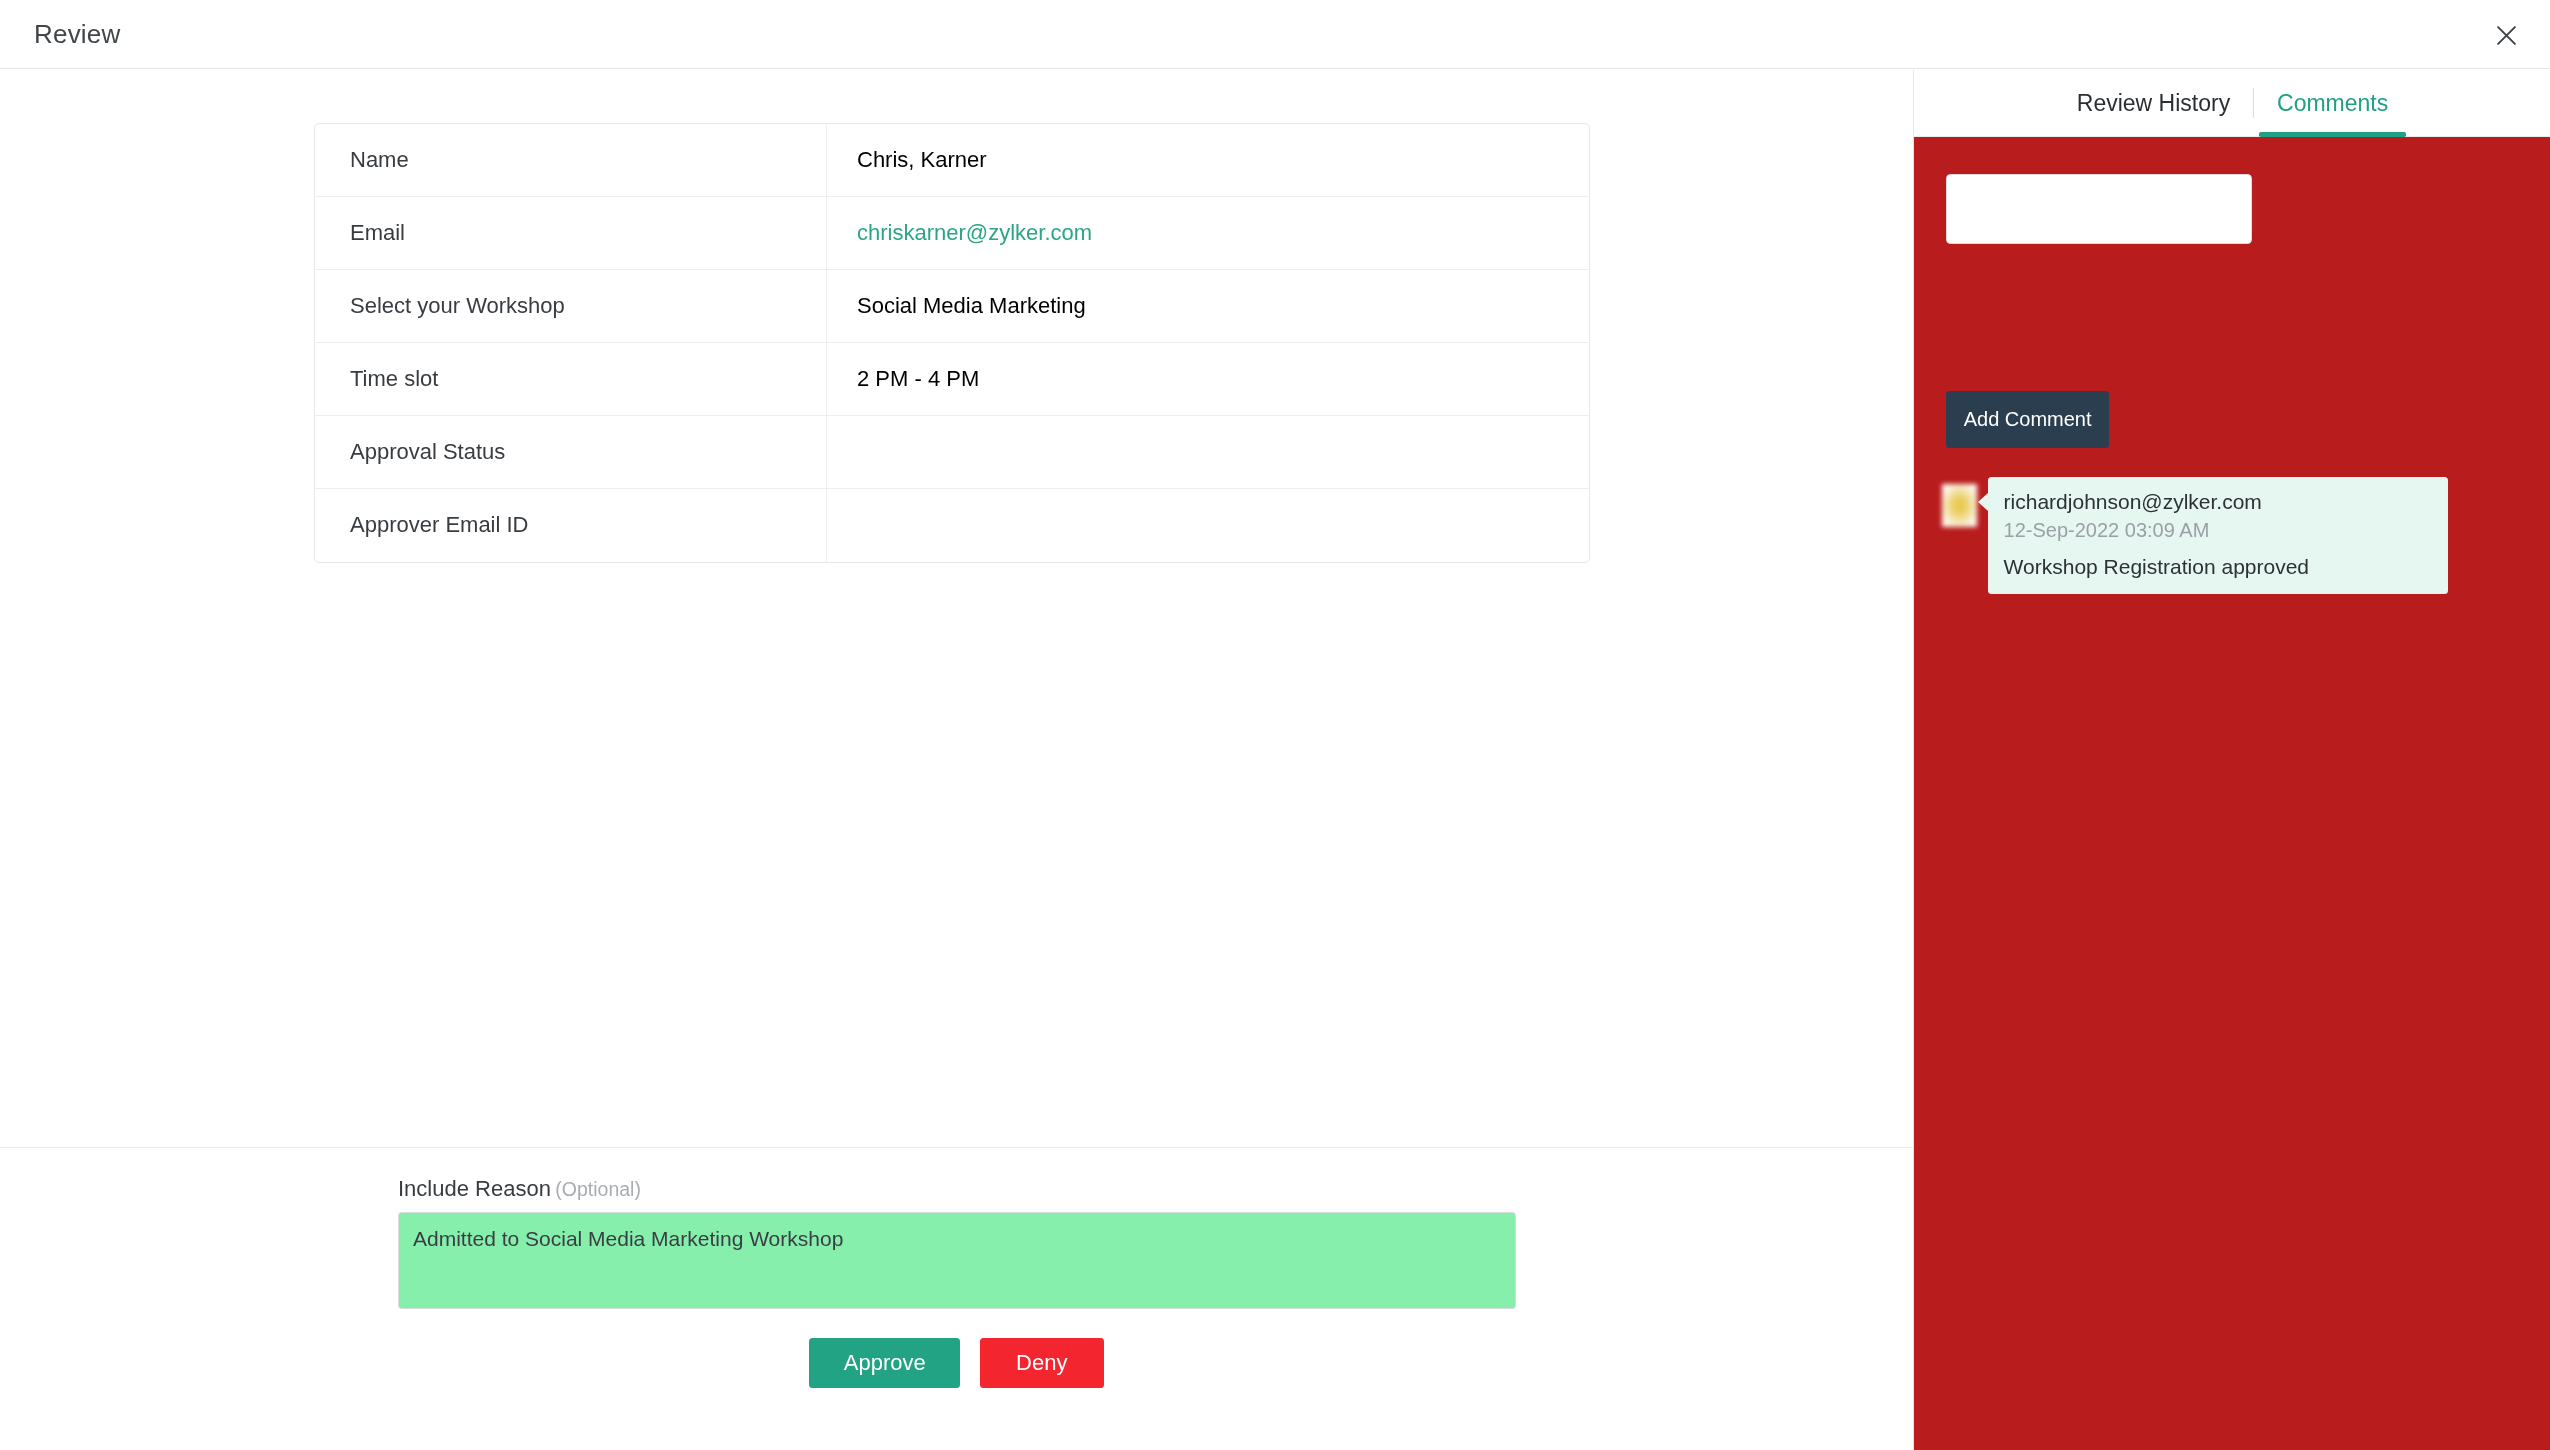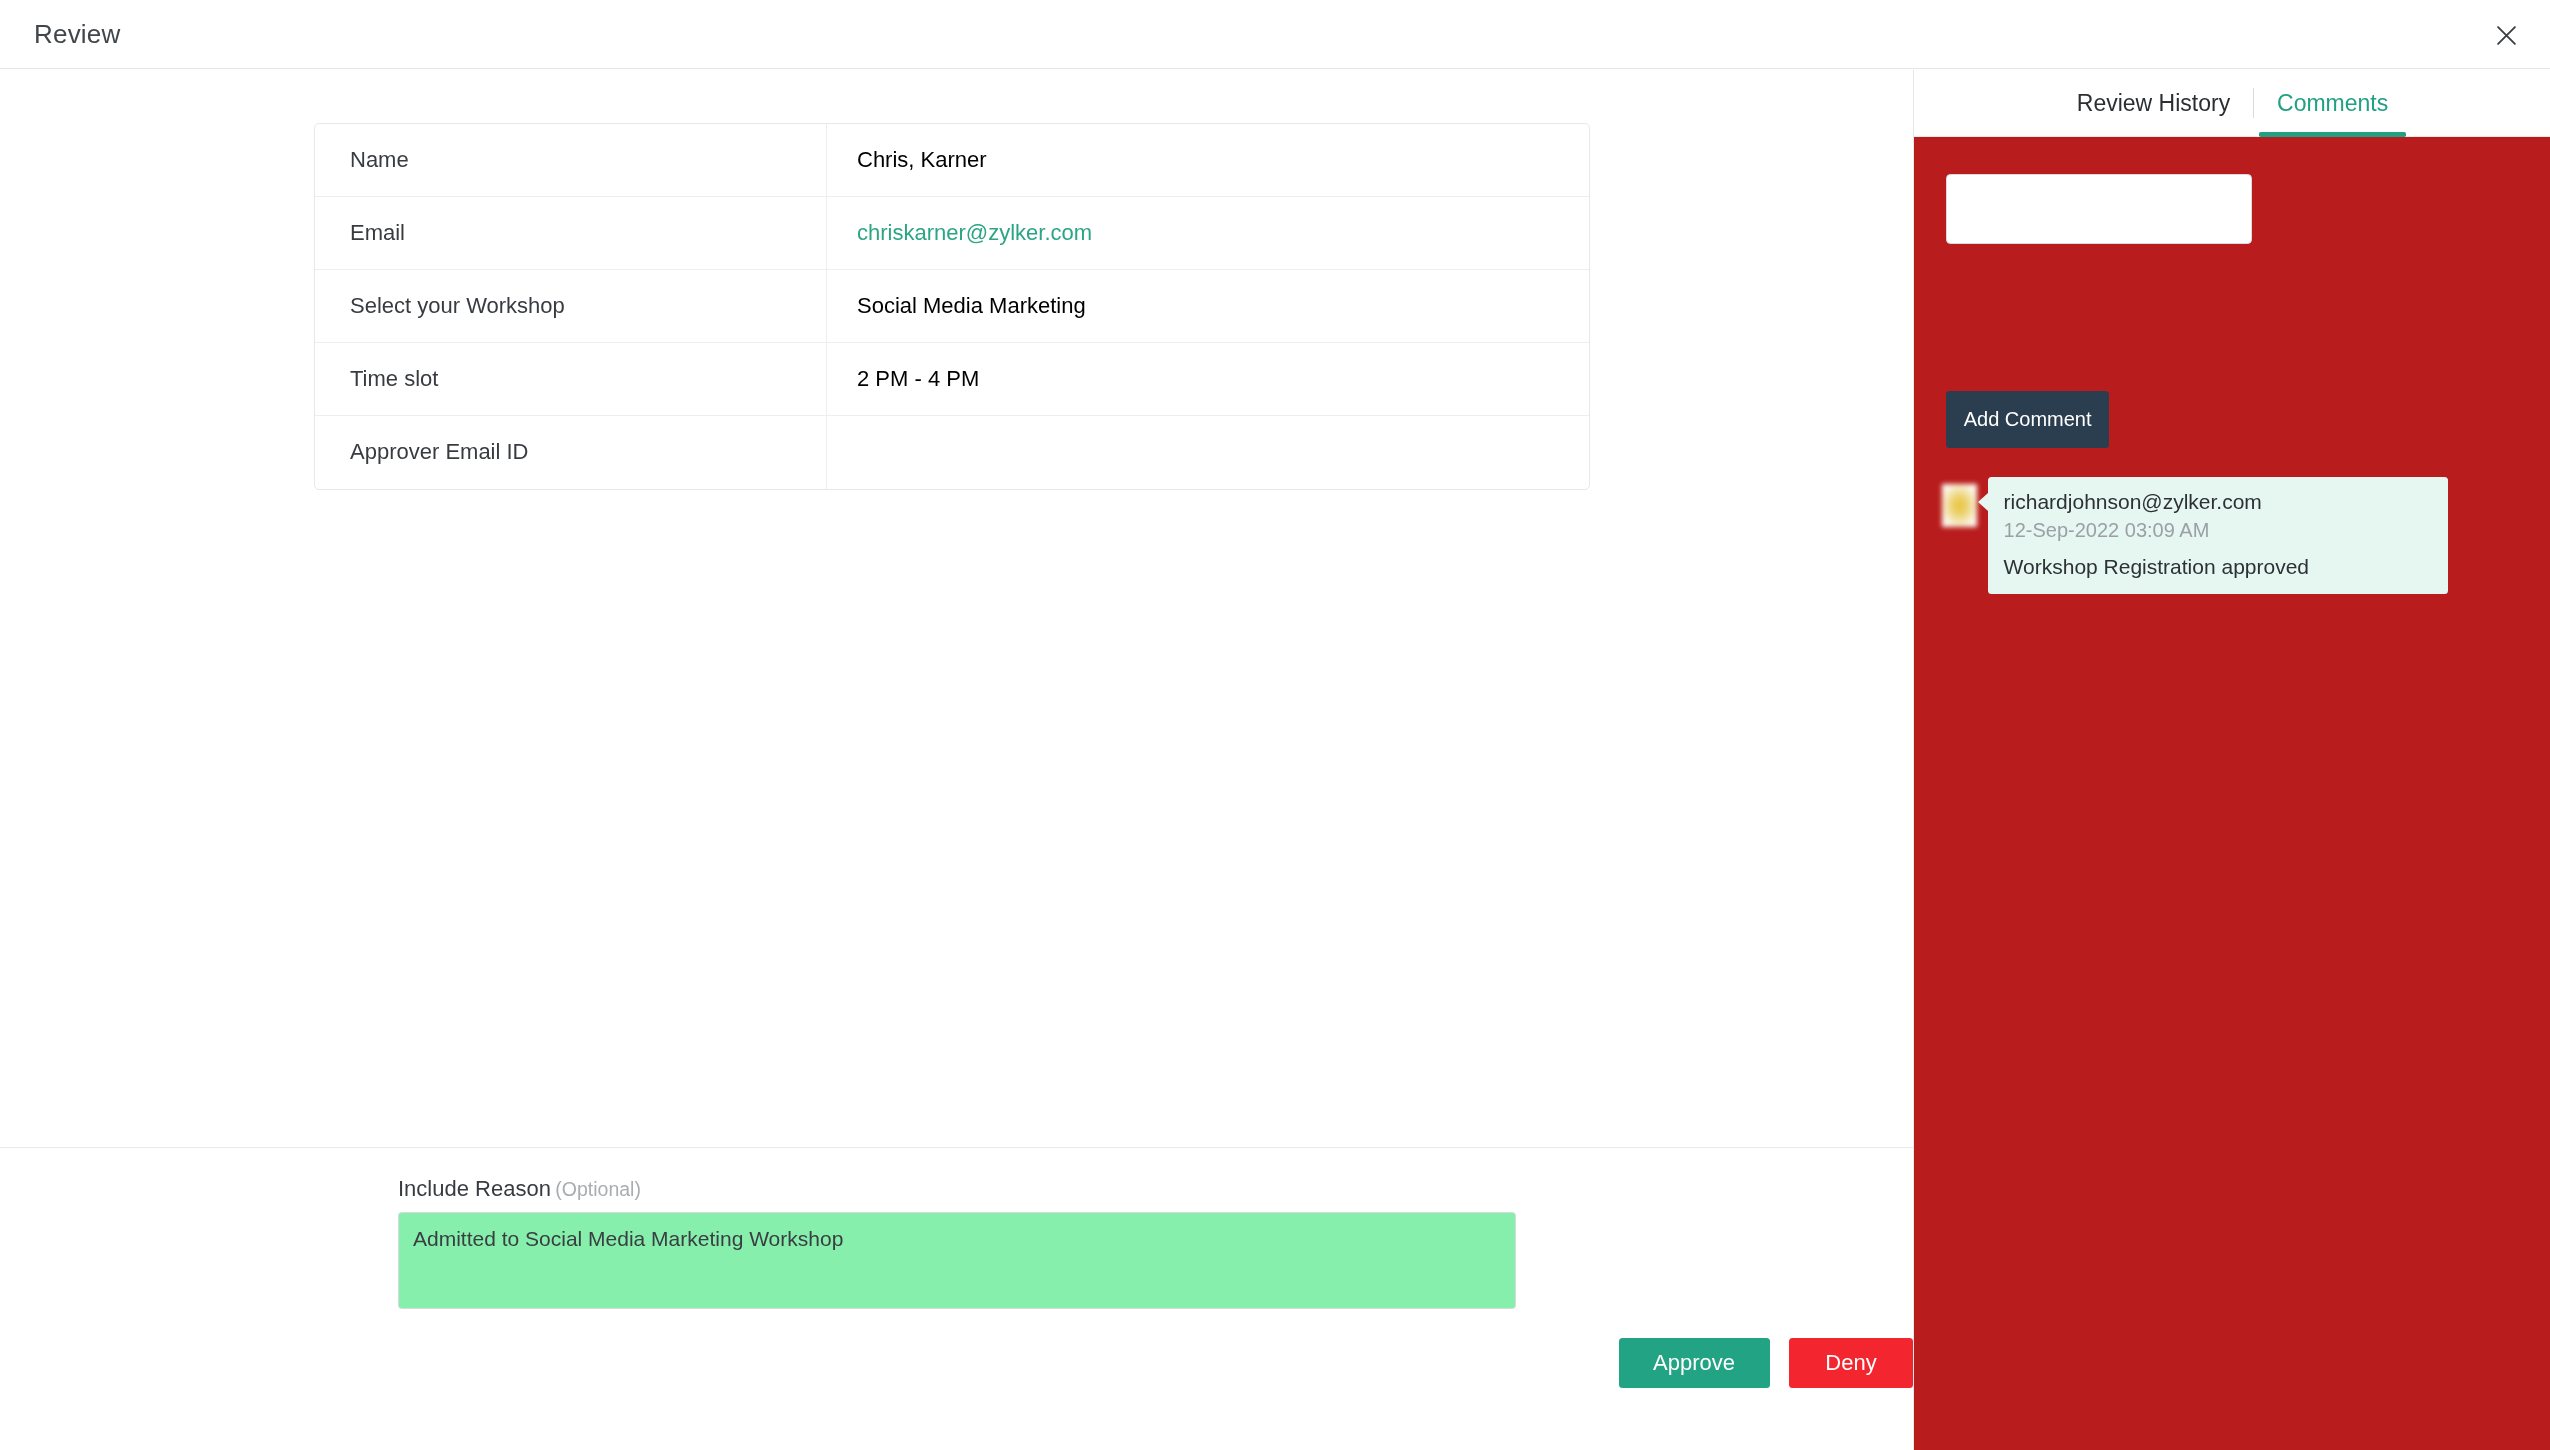--- a/index.html
+++ b/index.html
@@ -133,21 +133,21 @@
     outline: none;
     background: #86efac;
     line-height: 1.35;
   }
   .btn-row {
     position: absolute;
     left: 0;
     top: 190px;
     width: 1913px;
     display: flex;
-    justify-content: flex-end;
+    justify-content: center;
     gap: 19.5px;
   }
   .btn {
     border: none;
     border-radius: 3.5px;
     font-size: 22px;
     color: #ffffff;
     font-family: "Liberation Sans", sans-serif;
     cursor: pointer;
     height: 50px;
@@ -329,20 +329,24 @@
     <div class="detail-row">
       <div class="detail-label">Select your Workshop</div>
       <div class="detail-value">Social Media Marketing</div>
     </div>
 
     <div class="detail-row">
       <div class="detail-label">Time slot</div>
       <div class="detail-value">2 PM - 4 PM</div>
     </div>
 
+    <div class="detail-row">
+      <div class="detail-label">Approval Status</div>
+      <div class="detail-value"></div>
+    </div>
 
     <div class="detail-row">
       <div class="detail-label">Approver Email ID</div>
       <div class="detail-value"></div>
     </div>
 
   </div>
 
   <div class="action-area">
 

